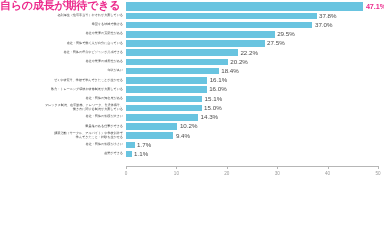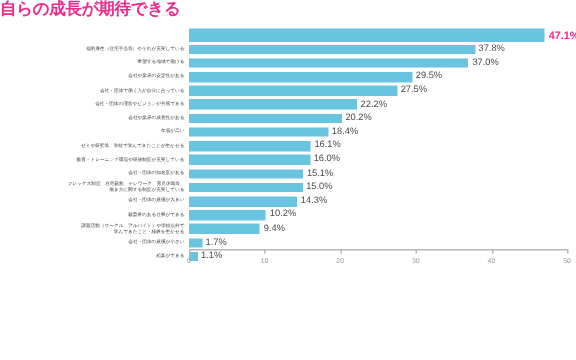--- a/index.html
+++ b/index.html
@@ -16,21 +16,21 @@
   #chart-root {
     position: relative;
     width: 384px;
     height: 186px;
     box-sizing: border-box;
   }
   
   #rows {
     position: absolute;
     left: 0;
-    top: 17px;
+    top: 0;
     width: 332px;
     height: 166px;
   }
   .row {
     position: absolute;
     left: 0;
     width: 384px;
     height: 9.22px;
     display: flex;
     align-items: center;

